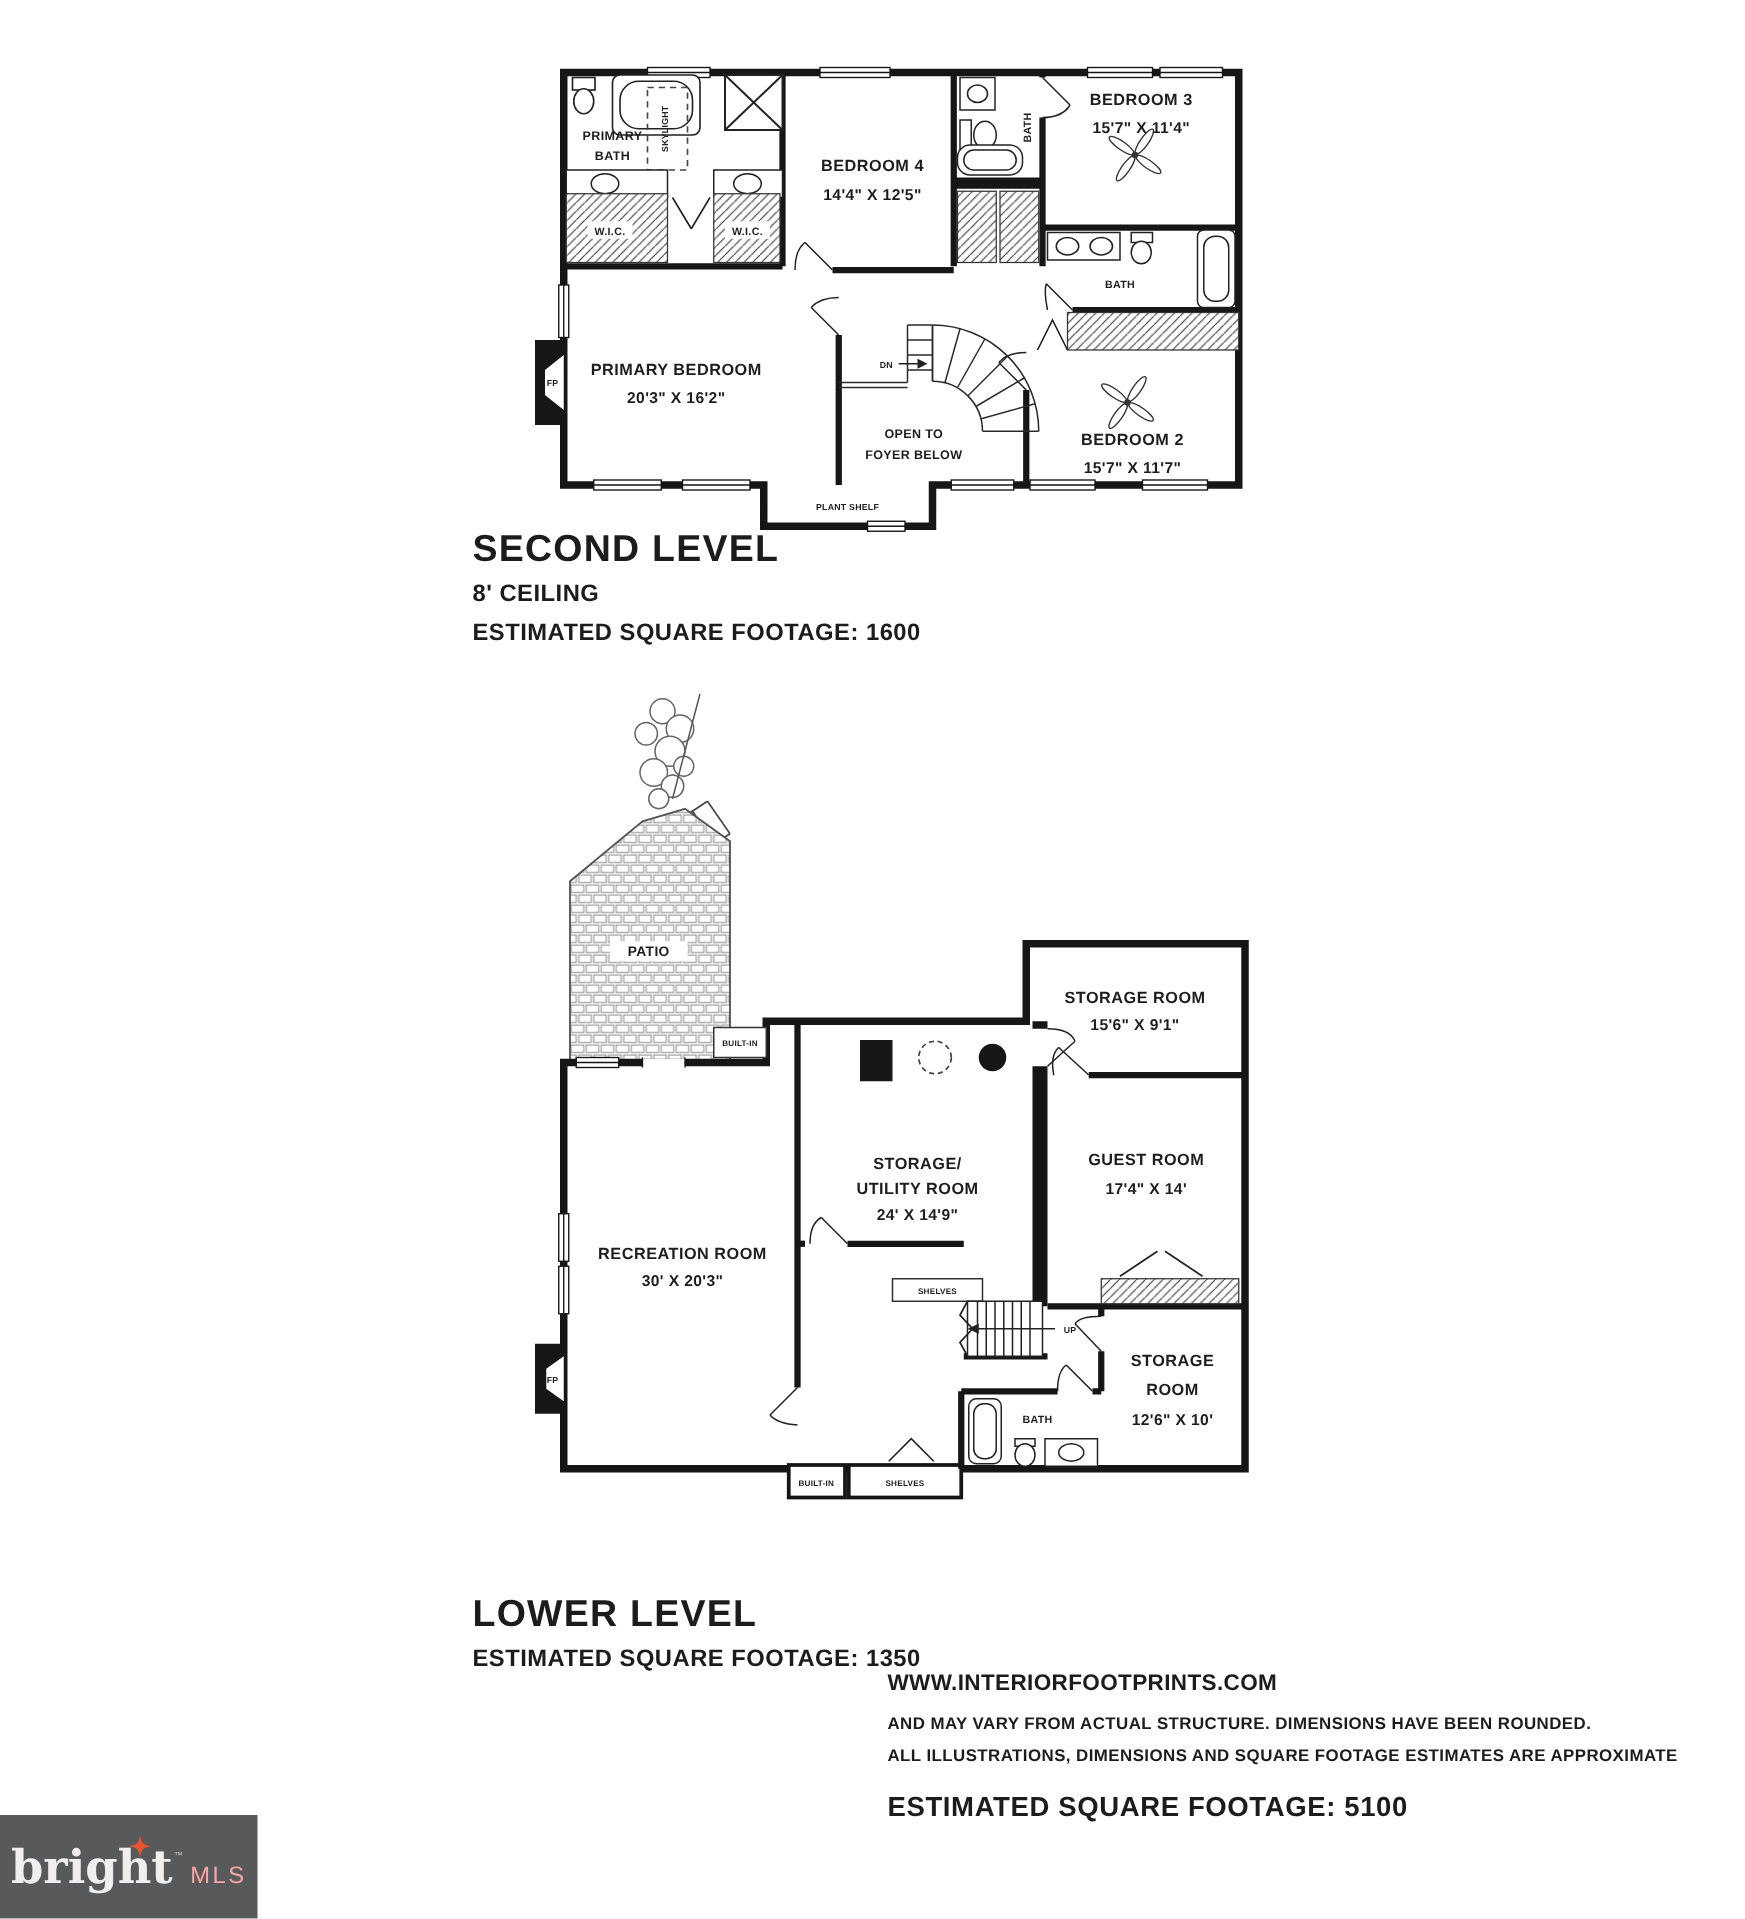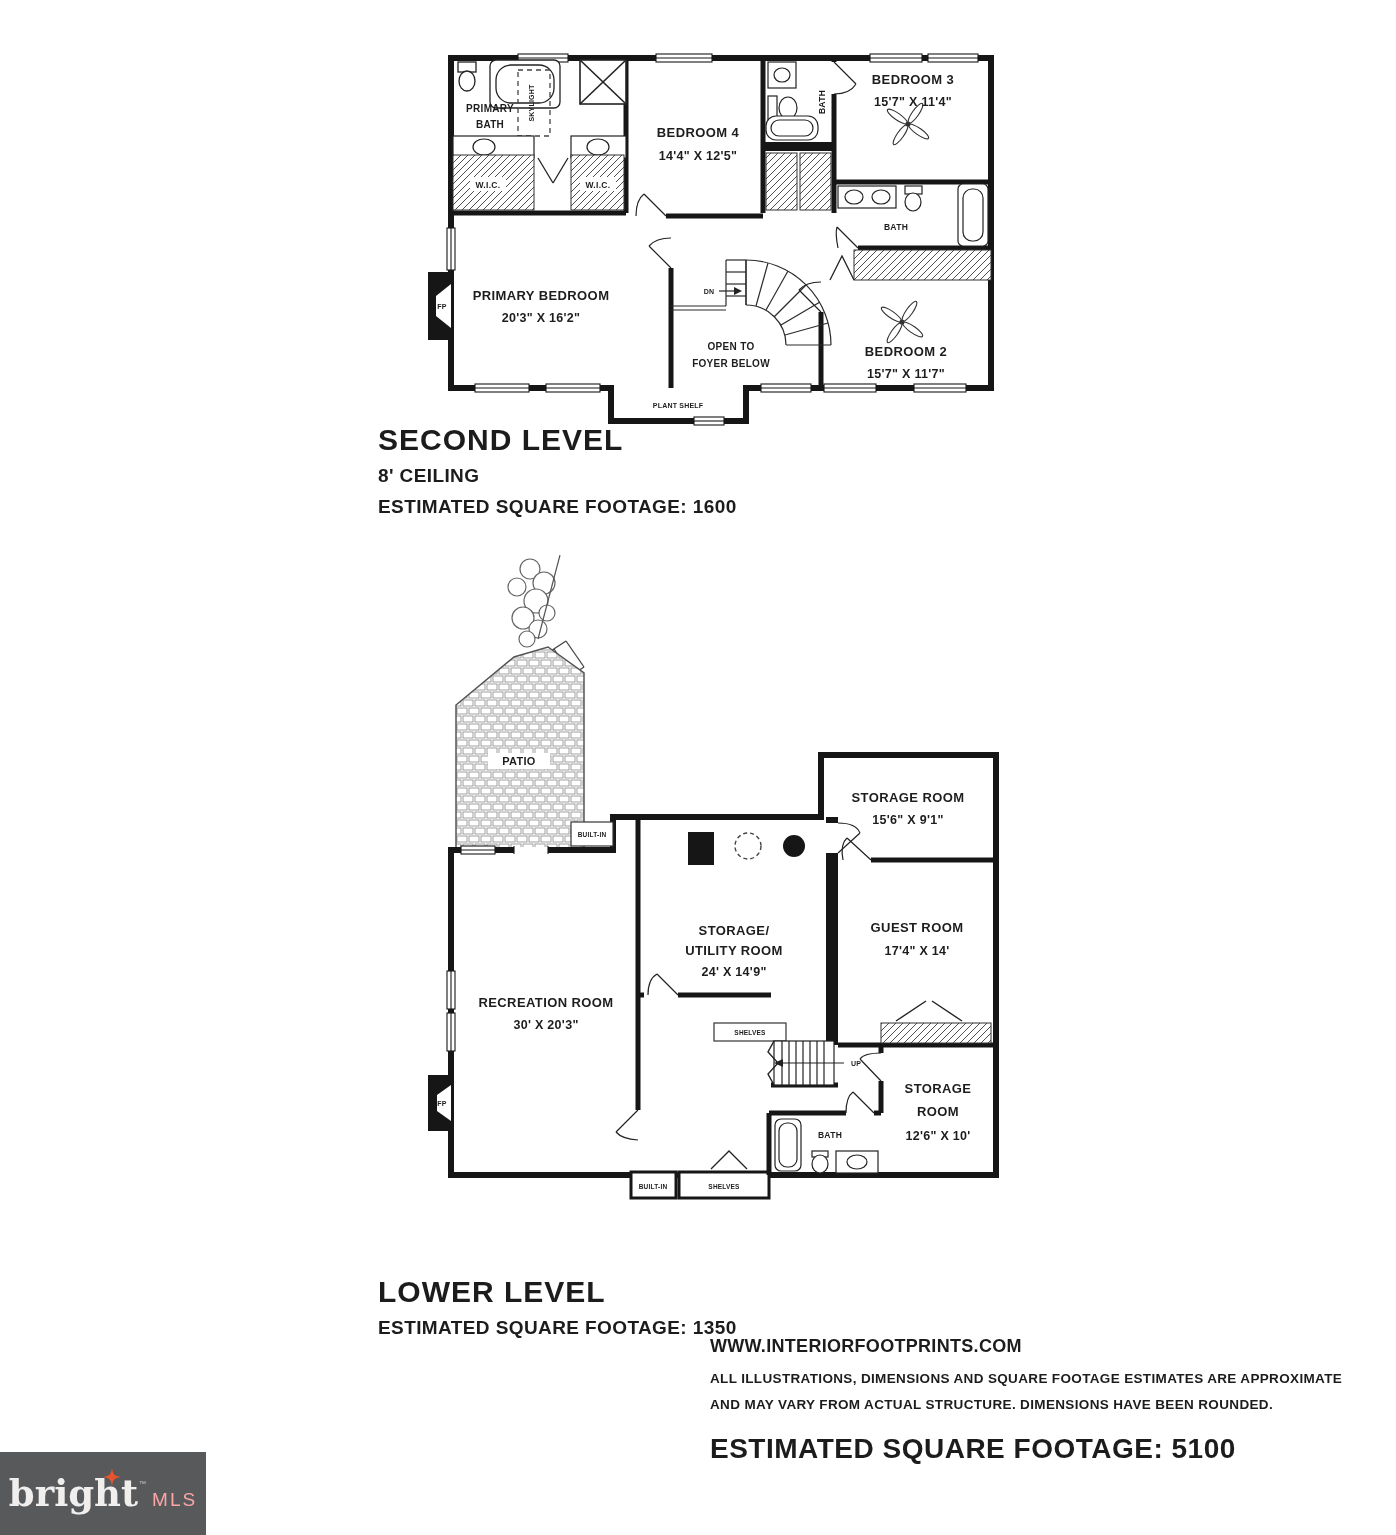--- a/index.html
+++ b/index.html
@@ -11,21 +11,21 @@
   .tiny{font-size:7px;font-weight:700;letter-spacing:.2px;}
   .small{font-size:8.5px;font-weight:700;letter-spacing:.3px;}
   .titleblock{position:absolute;left:378px;}
   .lvl-title{font-size:30px;font-weight:700;letter-spacing:1px;line-height:1.05;}
   .lvl-sub{font-size:19px;font-weight:600;margin-top:9px;letter-spacing:.4px;}
   #footer{position:absolute;left:710px;top:1330px;width:682px;}
   .addr{font-size:20px;font-weight:700;letter-spacing:.4px;padding-bottom:7px;border-bottom:2px solid #2a2a2a;}
   .copy{font-size:18px;font-weight:600;margin-top:9px;letter-spacing:.3px;}
   .site{font-size:18px;font-weight:600;margin-top:6px;letter-spacing:.3px;}
   .disc{font-size:13.5px;font-weight:600;margin-top:9px;letter-spacing:.35px;line-height:1.9;}
-  .total{font-size:28px;font-weight:700;margin-top:16px;letter-spacing:.5px;}
+  .total{font-size:22px;font-weight:700;margin-top:16px;letter-spacing:.5px;}
   #logo{position:absolute;left:0;top:1452px;width:206px;height:83px;display:flex;
         align-items:center;justify-content:center;}
   #logo .inner{position:relative;display:flex;align-items:baseline;}
   .brand{font-family:"DejaVu Serif",serif;font-size:37px;font-weight:600;line-height:1;}
   .tm{font-size:7px;position:relative;top:-20px;left:1px;}
   .mls{font-size:19px;letter-spacing:2px;margin-left:7px;font-weight:400;}
   .star{position:absolute;left:93px;top:-8px;}
 </style>
 </head>
 <body>
@@ -403,22 +403,22 @@
   </svg>
 
   <div class="titleblock" style="top:1276px">
     <div class="lvl-title">LOWER LEVEL</div>
     <div class="lvl-sub">ESTIMATED SQUARE FOOTAGE: 1350</div>
   </div>
 
   <div id="footer">
     <div class="site">WWW.INTERIORFOOTPRINTS.COM</div>
     <div class="disc">
+      <div>AND MAY VARY FROM ACTUAL STRUCTURE. DIMENSIONS HAVE BEEN ROUNDED.</div>
       <div>ALL ILLUSTRATIONS, DIMENSIONS AND SQUARE FOOTAGE ESTIMATES ARE APPROXIMATE</div>
-      <div>AND MAY VARY FROM ACTUAL STRUCTURE. DIMENSIONS HAVE BEEN ROUNDED.</div>
     </div>
     <div class="total">ESTIMATED SQUARE FOOTAGE: 5100</div>
   </div>
 
   <div id="logo" style="background: rgb(88, 89, 91);">
     <div class="inner">
       <span class="brand" style="color: rgb(240, 239, 237);">bright</span>
       <svg class="star" width="20" height="20" viewBox="-10 -10 20 20">
         <path d="M0,-9 C1.2,-2.2 2.2,-1.2 9,0 C2.2,1.2 1.2,2.2 0,9 C-1.2,2.2 -2.2,1.2 -9,0 C-2.2,-1.2 -1.2,-2.2 0,-9 Z" fill="#e8542e"></path>
       </svg>

